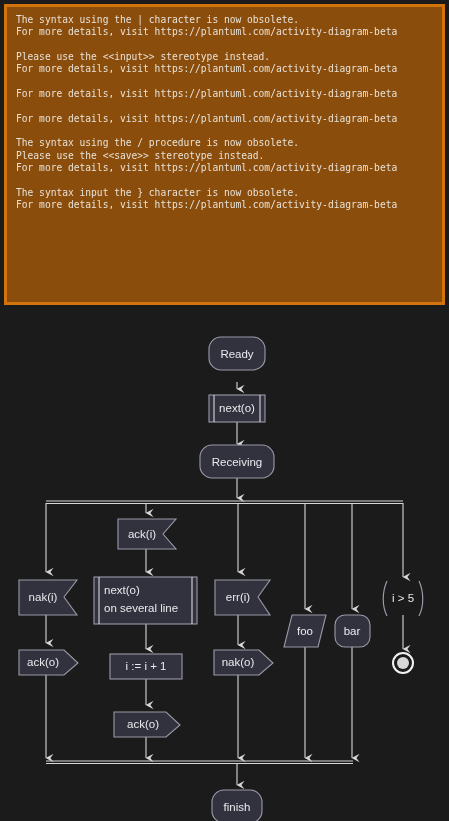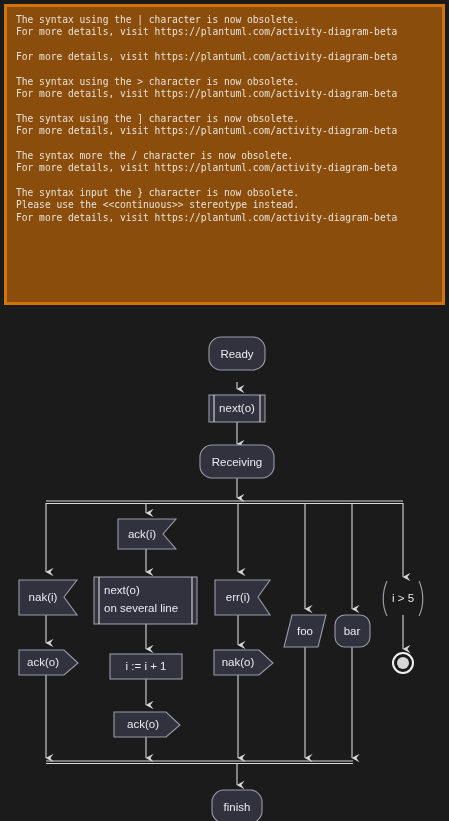--- a/index.html
+++ b/index.html
@@ -50,33 +50,32 @@
 </style>
 </head>
 <body>
 
 <div id="root">
 
   <div class="warn-box">
     <div class="warn-line">The syntax using the | character is now obsolete.</div>
     <div class="warn-line">For more details, visit https://plantuml.com/activity-diagram-beta</div>
     <div class="warn-line blank">&nbsp;</div>
-    <div class="warn-line">For more details, visit https://plantuml.com/activity-diagram-beta</div>
-    <div class="warn-line blank">&nbsp;</div>
-    <div class="warn-line">The syntax using the &gt; character is now obsolete.</div>
-    <div class="warn-line">For more details, visit https://plantuml.com/activity-diagram-beta</div>
-    <div class="warn-line blank">&nbsp;</div>
-    <div class="warn-line">The syntax using the ] character is now obsolete.</div>
-    <div class="warn-line">For more details, visit https://plantuml.com/activity-diagram-beta</div>
-    <div class="warn-line blank">&nbsp;</div>
-    <div class="warn-line">The syntax more the / character is now obsolete.</div>
+    <div class="warn-line">Please use the &lt;&lt;input&gt;&gt; stereotype instead.</div>
+    <div class="warn-line">For more details, visit https://plantuml.com/activity-diagram-beta</div>
+    <div class="warn-line blank">&nbsp;</div>
+    <div class="warn-line">For more details, visit https://plantuml.com/activity-diagram-beta</div>
+    <div class="warn-line blank">&nbsp;</div>
+    <div class="warn-line">For more details, visit https://plantuml.com/activity-diagram-beta</div>
+    <div class="warn-line blank">&nbsp;</div>
+    <div class="warn-line">The syntax using the / procedure is now obsolete.</div>
+    <div class="warn-line">Please use the &lt;&lt;save&gt;&gt; stereotype instead.</div>
     <div class="warn-line">For more details, visit https://plantuml.com/activity-diagram-beta</div>
     <div class="warn-line blank">&nbsp;</div>
     <div class="warn-line">The syntax input the } character is now obsolete.</div>
-    <div class="warn-line">Please use the &lt;&lt;continuous&gt;&gt; stereotype instead.</div>
     <div class="warn-line">For more details, visit https://plantuml.com/activity-diagram-beta</div>
   </div>
 
   <div id="diagram">
   <svg width="449" height="516" viewBox="0 0 449 516" xmlns="http://www.w3.org/2000/svg">
 
     <defs>
       <marker id="ah" markerWidth="9" markerHeight="9" refX="4.2" refY="7.6" orient="auto" markerUnits="userSpaceOnUse">
         <path d="M0,0 L4.2,8 L8.4,0 L4.2,3.2 Z" class="arrowhead"></path>
       </marker>

